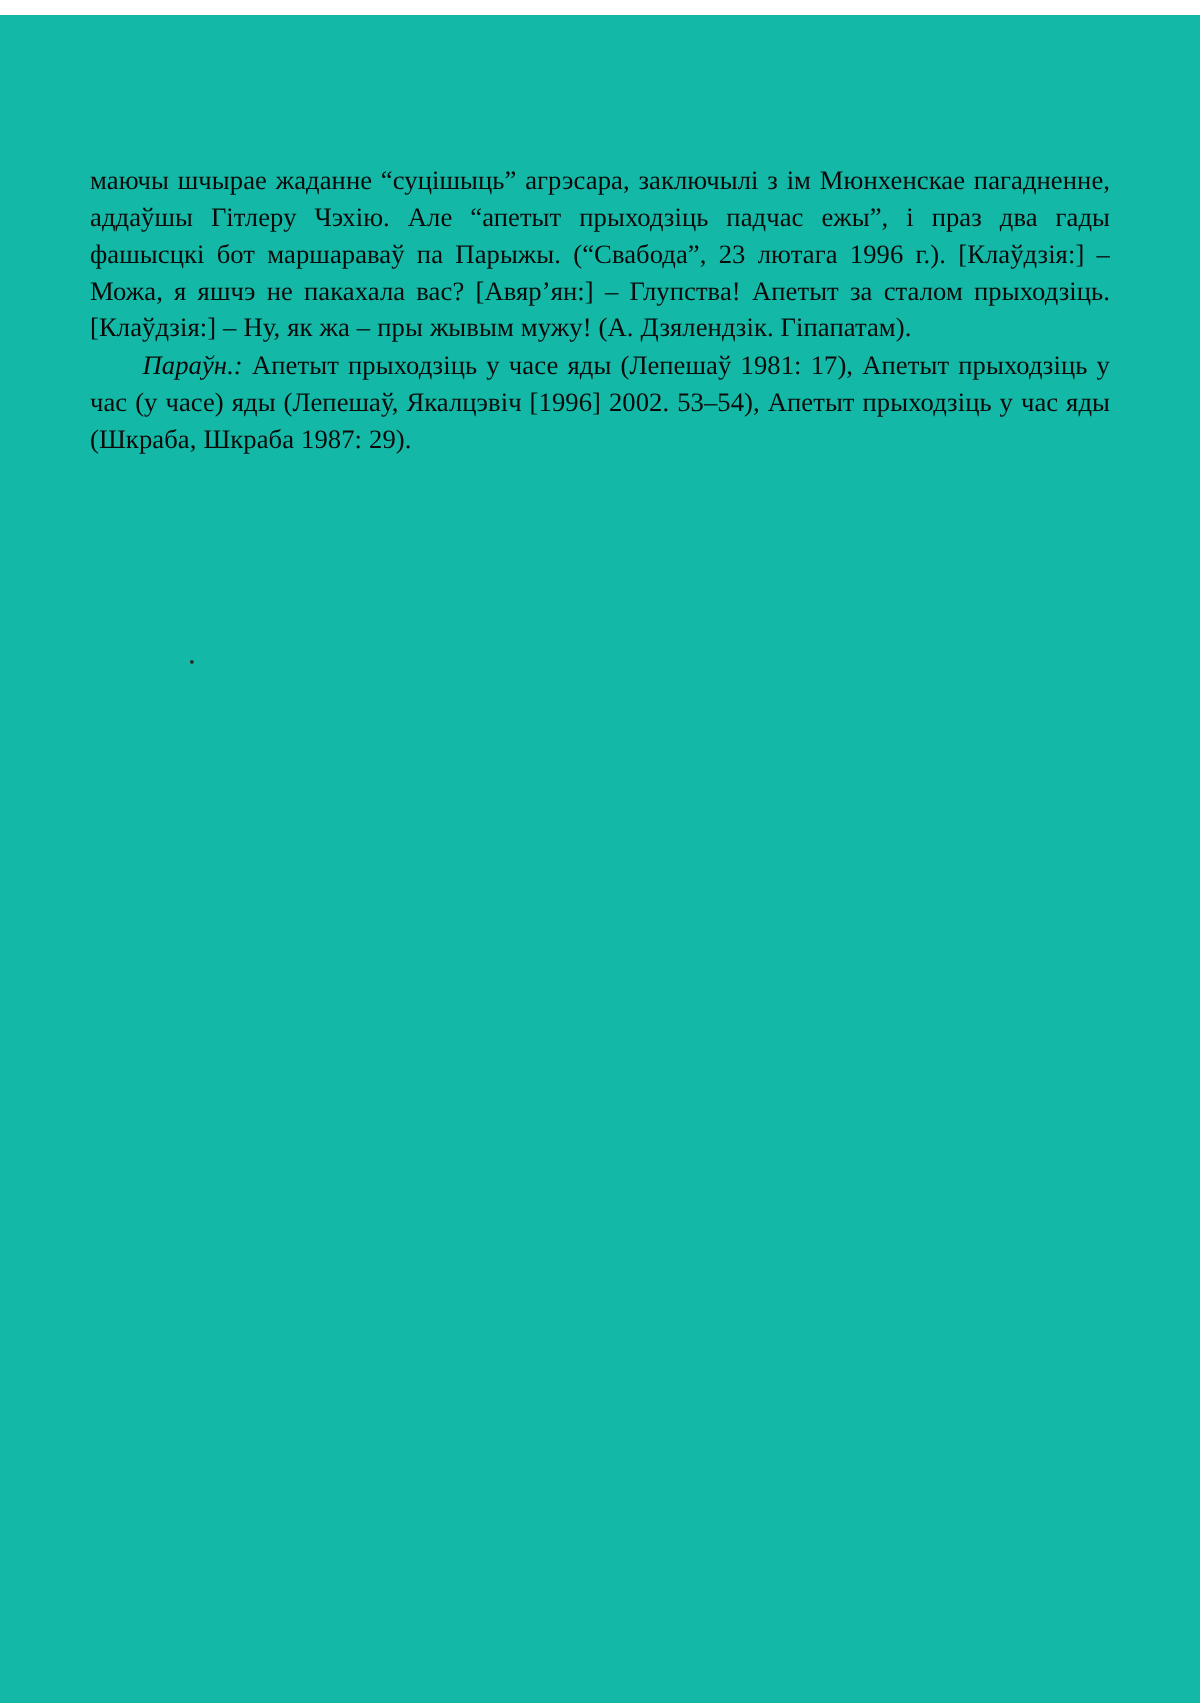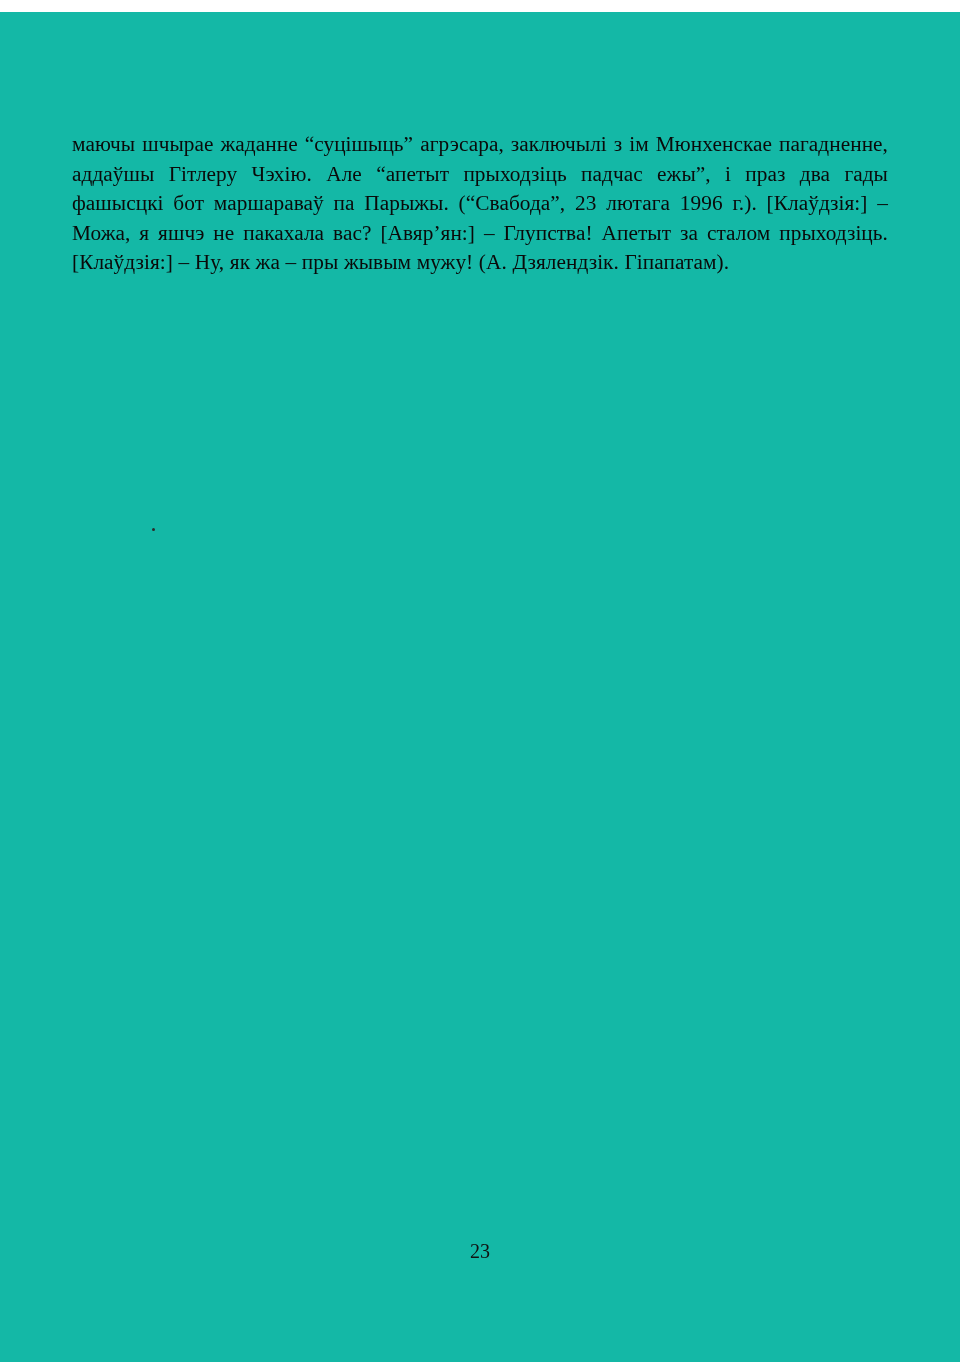--- a/index.html
+++ b/index.html
@@ -121,33 +121,33 @@
 </style>
 </head>
 <body>
 
 <div class="page">
 
   <div class="content">
 
     <p class="para">маючы шчырае жаданне “суцішыць” агрэсара, заключылі з ім Мюнхенскае пагадненне, аддаўшы Гітлеру Чэхію. Але “апетыт прыходзіць падчас ежы”, і праз два гады фашысцкі бот маршараваў па Парыжы. (“Свабода”, 23 лютага 1996 г.). [Клаўдзія:] – Можа, я яшчэ не пакахала вас? [Авяр’ян:] – Глупства! Апетыт за сталом прыходзіць. [Клаўдзія:] – Ну, як жа – пры жывым мужу! (А. Дзялендзік. Гіпапатам).</p>
 
+    <p class="para indent"><span class="ital">Параўн.:</span><span> Апетыт прыходзіць у часе яды (Лепешаў 1981: 17), Апетыт прыходзіць у час (у часе) яды (Лепешаў, Якалцэвіч [1996] 2002. 53–54), Апетыт прыходзіць у час яды (Шкраба, Шкраба 1987: 29).</span></p>
 
 
     <div class="gap-lg"></div>
 
     <p class="headline indent"><span class="sc"></span>
       <span class="sc-ital"></span>
       <span class="sc-light"></span></p>
 
     <div class="gap-md"></div>
 
     <p class="para indent"><span class="sc"></span>
       <span class="arrow"></span>
       <span></span><span></span><span class="arrow"></span><span></span><span class="ital"></span><span></span><span class="ital"></span><span></span><span class="ital"></span><span></span><span class="greek"></span><span></span><span class="greek"></span><span></span><span class="sqmark"></span><span class="bital"></span></p>
 
   </div>
 
   <div class="speck"></div>
 
-  <div class="folio">23</div>
 
 </div>
 
 </body></html>

